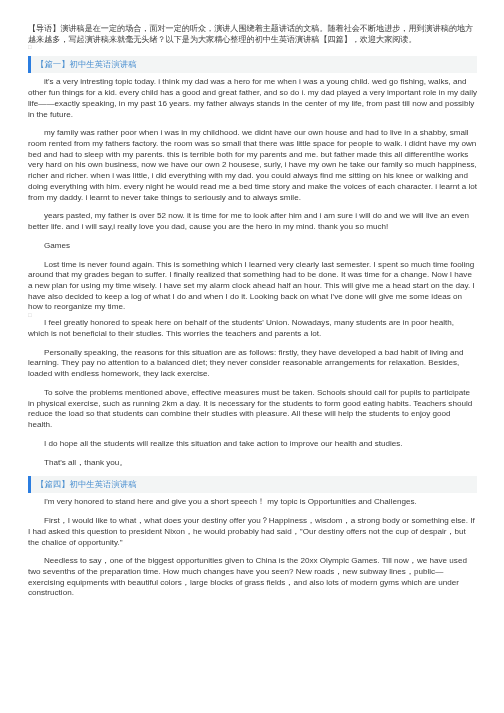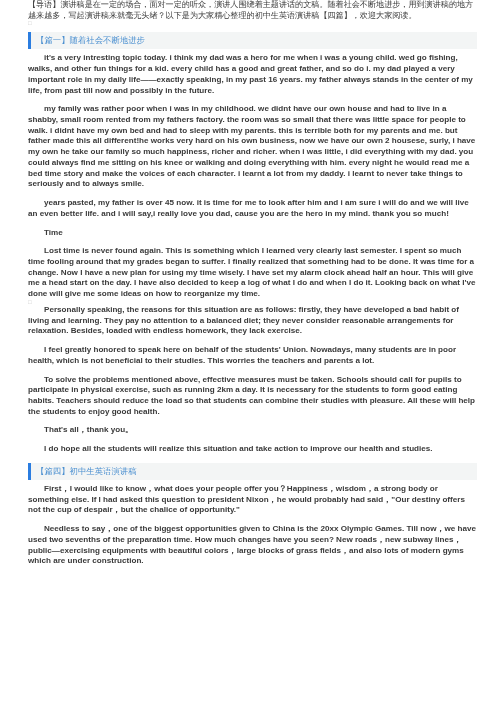--- a/index.html
+++ b/index.html
@@ -1,50 +1,51 @@
 <!DOCTYPE html>
 <html><head>
 <meta charset="utf-8">
 <style>
   html,body{margin:0;padding:0;background:#ffffff;}
   body{width:504px;font-family:"Liberation Sans",sans-serif;}
-  .page{width:504px;box-sizing:border-box;transform:translateZ(0);}
+  .page{width:504px;padding-top:24px;box-sizing:border-box;transform:translateZ(0);}
   .content{margin-left:28px;width:449px;}
   .intro{font-size:8.1px;line-height:10.7px;color:#3a3a3a;}
   .tofu{font-size:6px;color:#c8c8c8;line-height:5px;display:block;}
   p.para + .tofu{margin-top:-8.1px;}
   .sec-head{background:#f3f5f5;height:17px;display:flex;align-items:center;margin:6px 0 4px 0;}
   .sec-bar{width:3px;height:17px;background:#2b7de0;flex:0 0 3px;}
   .sec-title{color:#4a8fd0;font-size:8.4px;margin-left:5px;}
-  p.para{font-size:8.1px;line-height:10.7px;color:#3a3a3a;margin:0 0 8.1px 0;text-indent:16px;font-weight:bold;}
+  p.para{font-size:8.1px;line-height:10.7px;color:#3a3a3a;margin:0 0 8.1px 0;text-indent:16px;}
 </style>
 </head>
 <body>
 
 <div class="page">
   <div class="content">
     <div class="intro">【导语】演讲稿是在一定的场合，面对一定的听众，演讲人围绕着主题讲话的文稿。随着社会不断地进步，用到演讲稿的地方越来越多，写起演讲稿来就毫无头绪？以下是为大家精心整理的初中生英语演讲稿【四篇】，欢迎大家阅读。</div>
     <span class="tofu">□</span>
     <div id="sections">
         <div class="sec-head">
           <span class="sec-bar"></span>
-          <span class="sec-title">【篇一】随着社会不断地进步</span>
+          <span class="sec-title">【篇一】初中生英语演讲稿</span>
         </div>
         <p class="para">it's a very intresting topic today. i think my dad was a hero for me when i was a young child. wed go fishing, walks, and other fun things for a kid. every child has a good and great father, and so do i. my dad played a very important role in my daily life——exactly speaking, in my past 16 years. my father always stands in the center of my life, from past till now and possibly in the future.</p>
         <p class="para">my family was rather poor when i was in my childhood. we didnt have our own house and had to live in a shabby, small room rented from my fathers factory. the room was so small that there was little space for people to walk. i didnt have my own bed and had to sleep with my parents. this is terrible both for my parents and me. but father made this all different!he works very hard on his own business, now we have our own 2 housese, surly, i have my own he take our family so much happiness, richer and richer. when i was little, i did everything with my dad. you could always find me sitting on his knee or walking and doing everything with him. every night he would read me a bed time story and make the voices of each character. i learnt a lot from my daddy. i learnt to never take things to seriously and to always smile.</p>
-        <p class="para">years pasted, my father is over 45 now. it is time for me to look after him and i am sure i will do and we will live an even better life. and i will say,i really love you dad, cause you are the hero in my mind. thank you so much!</p>
-        <p class="para">Time</p>
+        <p class="para">years pasted, my father is over 52 now. it is time for me to look after him and i am sure i will do and we will live an even better life. and i will say,i really love you dad, cause you are the hero in my mind. thank you so much!</p>
+        <p class="para">Games</p>
         <p class="para">Lost time is never found again. This is something which I learned very clearly last semester. I spent so much time fooling around that my grades began to suffer. I finally realized that something had to be done. It was time for a change. Now I have a new plan for using my time wisely. I have set my alarm clock ahead half an hour. This will give me a head start on the day. I have also decided to keep a log of what I do and when I do it. Looking back on what I've done will give me some ideas on how to reorganize my time.</p>
         <span class="tofu">□</span>
+        <p class="para">I feel greatly honored to speak here on behalf of the students' Union. Nowadays, many students are in poor health, which is not beneficial to their studies. This worries the teachers and parents a lot.</p>
         <p class="para">Personally speaking, the reasons for this situation are as follows: firstly, they have developed a bad habit of living and learning. They pay no attention to a balanced diet; they never consider reasonable arrangements for relaxation. Besides, loaded with endless homework, they lack exercise.</p>
-        <p class="para">I feel greatly honored to speak here on behalf of the students' Union. Nowadays, many students are in poor health, which is not beneficial to their studies. This worries the teachers and parents a lot.</p>
         <p class="para">To solve the problems mentioned above, effective measures must be taken. Schools should call for pupils to participate in physical exercise, such as running 2km a day. It is necessary for the students to form good eating habits. Teachers should reduce the load so that students can combine their studies with pleasure. All these will help the students to enjoy good health.</p>
+        <p class="para">I do hope all the students will realize this situation and take action to improve our health and studies.</p>
         <p class="para">That's all，thank you。</p>
-        <p class="para">I do hope all the students will realize this situation and take action to improve our health and studies.</p>
         <div class="sec-head">
           <span class="sec-bar"></span>
           <span class="sec-title">【篇四】初中生英语演讲稿</span>
         </div>
-        <p class="para">First，I would like to know，what does your people offer you？Happiness，wisdom，a strong body or something else. If I had asked this question to president Nixon，he would probably had said，"Our destiny offers not the cup of despair，but the chalice of opportunity."</p>
+        <p class="para">I'm very honored to stand here and give you a short speech！ my topic is Opportunities and Challenges.</p>
+        <p class="para">First，I would like to what，what does your destiny offer you？Happiness，wisdom，a strong body or something else. If I had asked this question to president Nixon，he would probably had said，"Our destiny offers not the cup of despair，but the chalice of opportunity."</p>
         <p class="para">Needless to say，one of the biggest opportunities given to China is the 20xx Olympic Games. Till now，we have used two sevenths of the preparation time. How much changes have you seen? New roads，new subway lines，public—exercising equipments with beautiful colors，large blocks of grass fields，and also lots of modern gyms which are under construction.</p>
       </div>
   </div>
 </div>
 
 </body></html>

